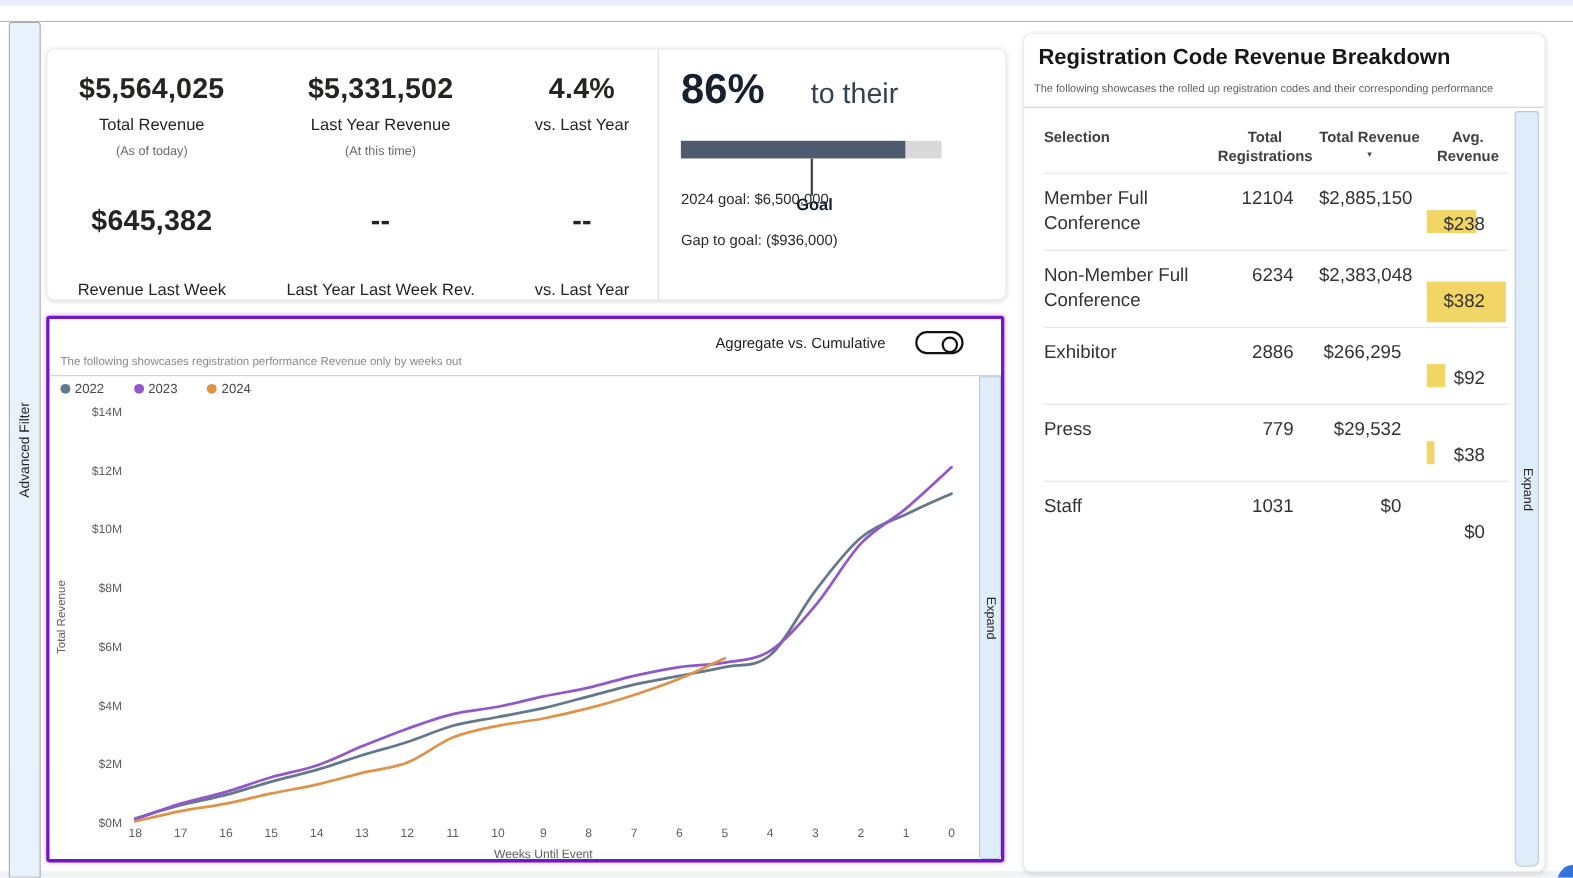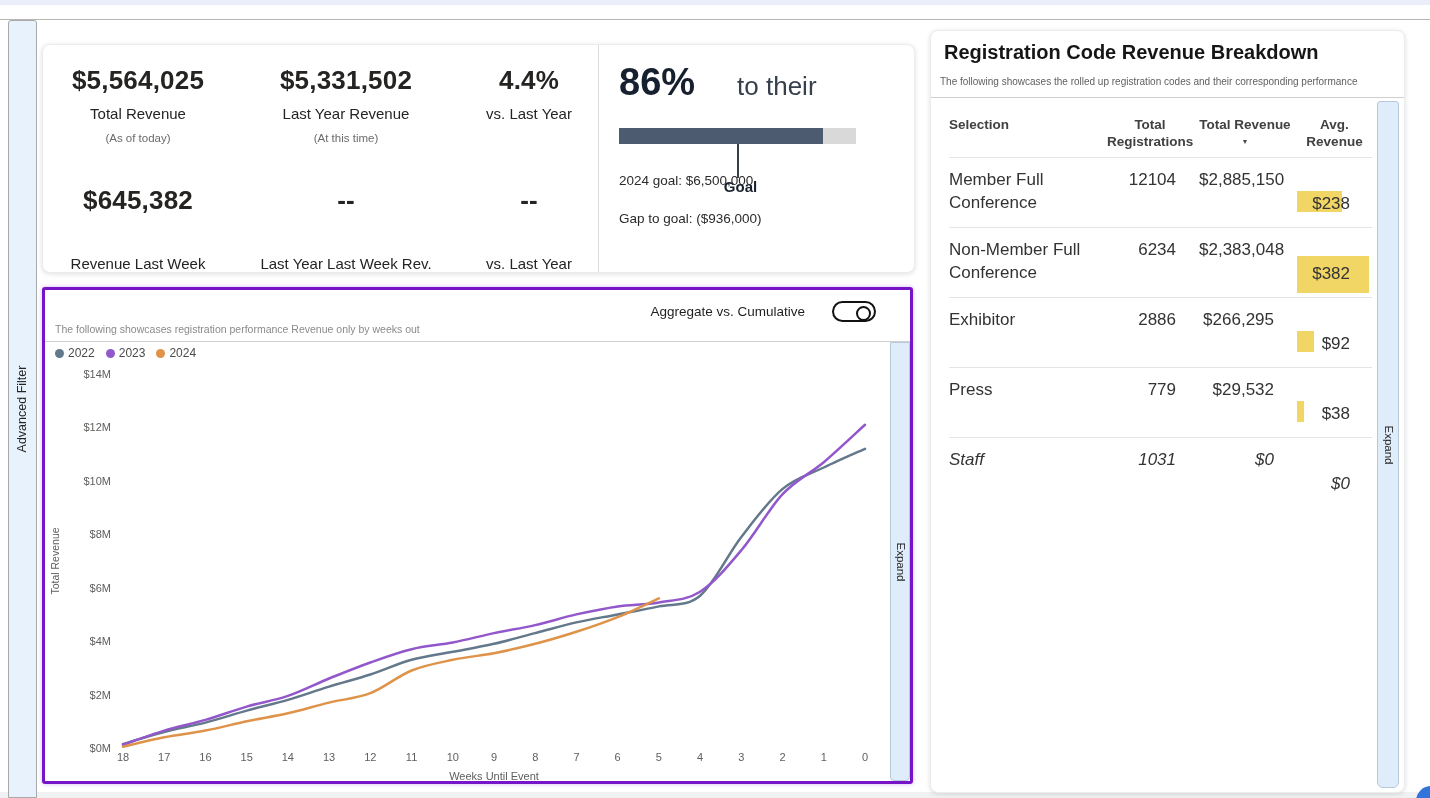--- a/index.html
+++ b/index.html
@@ -43,40 +43,40 @@
   #chart-card{left:42px;top:287px;width:871px;height:497px;border:3px solid #7614c8;border-radius:3px;
               box-shadow:0 0 4px rgba(118,20,200,0.3);overflow:hidden;}
   .chart-header{position:relative;height:52px;border-bottom:1px solid #d0d0d0;box-sizing:border-box;}
   .chart-title{position:absolute;left:10px;top:5px;font-size:19px;font-weight:700;color:#161616;}
   .chart-subtitle{position:absolute;left:10px;top:33px;font-size:10.5px;color:#8a8a8a;}
   .toggle-wrap{position:absolute;right:34px;top:11px;display:flex;align-items:center;gap:27px;}
   .toggle-label{font-size:13.5px;color:#1f1f1f;}
   .toggle{width:44px;height:21px;border:2px solid #121212;border-radius:12px;position:relative;background:#fff;box-sizing:border-box;}
   .toggle-knob{position:absolute;right:3px;top:2.5px;width:11px;height:11px;border:2px solid #121212;border-radius:50%;background:#fff;box-sizing:content-box;}
   .chart-body{position:relative;height:439px;}
-  .legend{position:absolute;left:10px;top:4px;display:flex;gap:11px;z-index:3;}
+  .legend{position:absolute;left:10px;top:4px;display:flex;gap:27px;z-index:3;}
   .legend-item{display:flex;align-items:center;gap:4px;font-size:12px;color:#4a4a4a;}
   .legend-dot{width:9px;height:9px;border-radius:50%;display:inline-block;}
   #rev-chart{position:absolute;left:0;top:0;}
   .expand-strip{background:#dfecfa;border:1px solid #b7c9da;display:flex;align-items:center;justify-content:center;box-sizing:border-box;}
   #chart-expand{position:absolute;right:0;top:0;bottom:0;width:20px;border-radius:0 0 4px 4px;}
   
   #breakdown-card{left:930px;top:30px;width:475px;height:763px;}
   .bd-title{position:absolute;left:13px;top:10px;font-size:20px;font-weight:700;color:#161616;}
   .bd-subtitle{position:absolute;left:9px;top:45px;font-size:10px;color:#5f5f5f;}
   .bd-divider{position:absolute;left:0;top:66px;width:100%;height:0;border-top:1px solid #cfcfcf;}
   #bd-expand{position:absolute;right:5px;top:70px;bottom:4px;width:22px;border-radius:3px 3px 6px 6px;}
   .tbl{position:absolute;left:18px;top:78px;width:423px;}
   .thead,.trow{display:grid;grid-template-columns:152px 86px 92px 75px;column-gap:6px;}
   .thead{padding:8px 0 6px 0;border-bottom:1px solid #e4e4e4;}
   .th{font-size:13.5px;font-weight:700;color:#414141;line-height:1.25;}
   .th.ctr{text-align:center;}
   .caret{font-size:7px;color:#4a4a4a;text-align:center;margin-top:4px;line-height:1;}
   .trow{padding:11px 0;border-bottom:1px solid #e4e4e4;}
-  .trow:last-child{border-bottom:none;font-style:italic;}
+  .trow:last-child{border-bottom:none;}
   .cell{font-size:17px;color:#333;line-height:1.35;}
   .cell.num{text-align:right;padding-right:17px;}
   .cell.avg{position:relative;text-align:right;padding-right:22px;margin-top:24px;}
   .avg-bar{position:absolute;left:0;top:-2px;height:21px;background:#f1d666;z-index:0;}
   .avg-bar.tall{top:-7px;height:calc(100% + 14px);}
   .avg-text{position:relative;z-index:1;}
   
   #chat-bubble{position:absolute;left:1416px;top:786px;width:30px;height:30px;border-radius:50%;background:#3274d9;}
 </style>
 </head>

